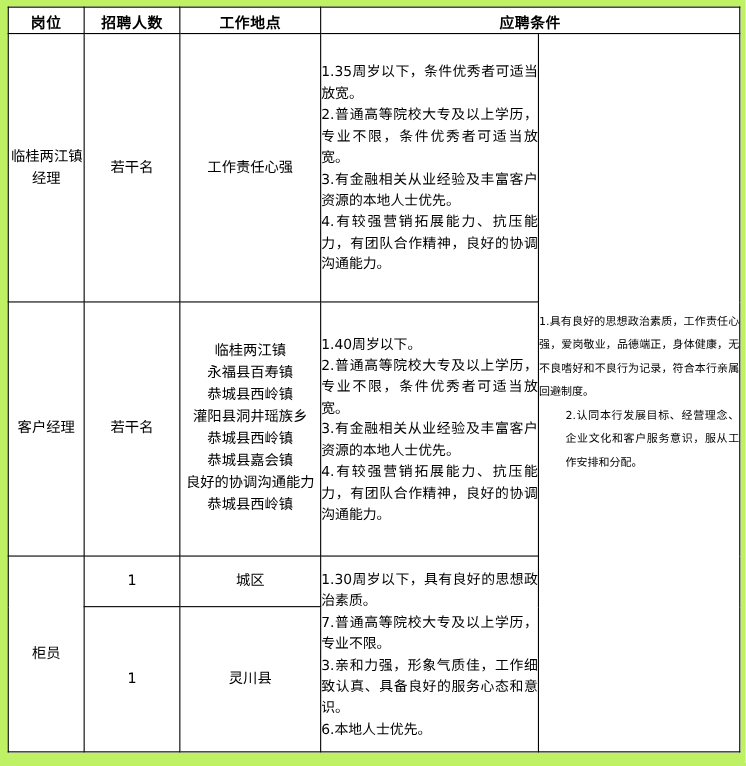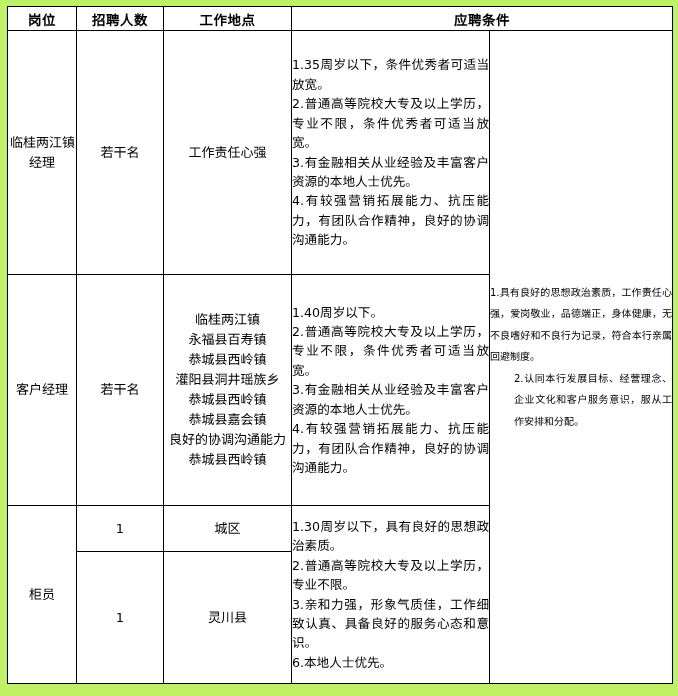--- a/index.html
+++ b/index.html
@@ -190,21 +190,21 @@
         </td>
         <td class="cell-center num-cell">1</td>
         <td class="cell-center">
           <span class="stack">
             <span class="line">城区</span>
           </span>
         </td>
         <td class="cell-text" rowspan="2">
           <span class="para">
               <span style="display: block; text-align: justify;">1.30周岁以下，具有良好的思想政治素质。</span>
-              <span style="display: block; text-align: justify;">2.普通高等院校大专及以上学历，专业不限。</span>
+              <span style="display: block; text-align: justify;">7.普通高等院校大专及以上学历，专业不限。</span>
               <span style="display: block; text-align: justify;">3.亲和力强，形象气质佳，工作细致认真、具备良好的服务心态和意识。</span>
               <span style="display: block; text-align: justify;">6.本地人士优先。</span>
             </span>
         </td>
       </tr>
 
       <tr class="r3b">
         <td class="cell-center num-cell">1</td>
         <td class="cell-center">
           <span class="stack">

